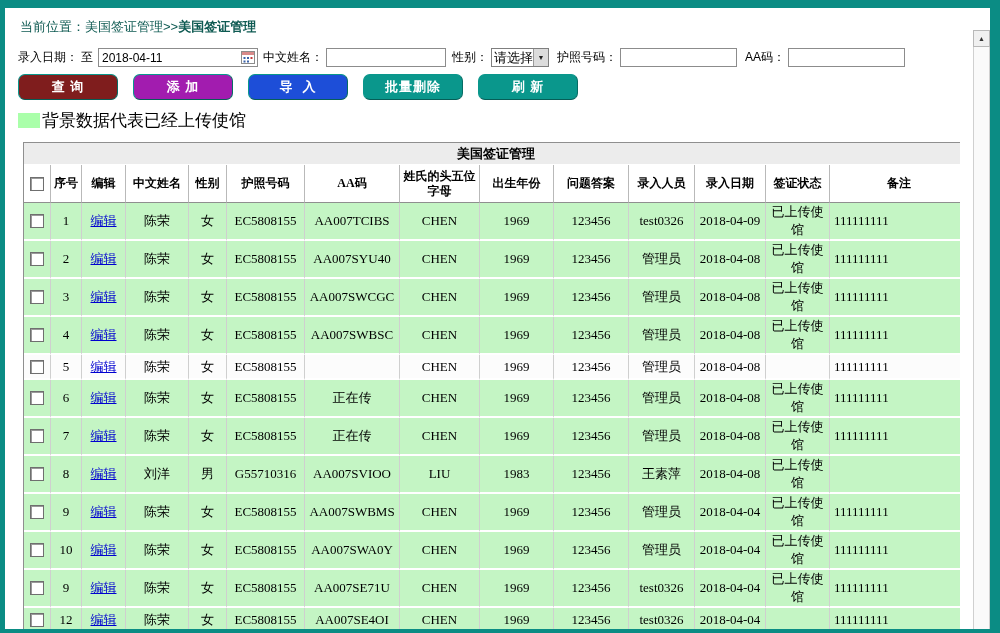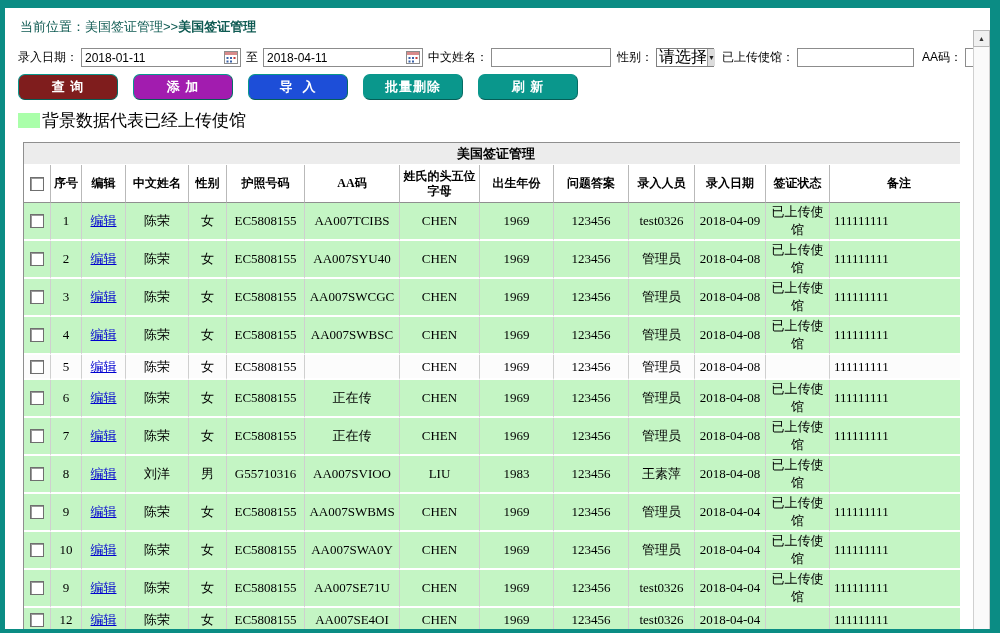--- a/index.html
+++ b/index.html
@@ -17,21 +17,21 @@
   .filter-row label { margin-right:3px; }
   input.txt { height:19px; border:1px solid #8c8c8c; font-size:12px; padding:0 3px; background:#fff; font-family:"Liberation Sans",sans-serif; }
   .date-wrap { position:relative; display:inline-block; margin-right:5px; }
   .date-wrap input { width:160px; padding-right:20px; }
   .cal-ico { position:absolute; right:3px; top:3px; width:14px; height:13px; cursor:pointer; }
   .to-label { margin:0 5px 0 0; }
   .name-input { width:120px; margin-right:6px; }
   .pass-input { width:117px; margin-right:8px; }
   .aa-input { width:117px; }
   .select { display:inline-flex; align-items:center; width:58px; height:19px; border:1px solid #7f7f7f; background:#fff; margin-right:8px; cursor:pointer; }
-  .select .sel-txt { flex:1; font-size:16px; padding-left:2px; }
+  .select .sel-txt { flex:1; font-size:13px; padding-left:2px; }
   .select .sel-btn { width:16px; height:17px; background:#dcdcdc; border-left:1px solid #9a9a9a; font-size:7px; color:#222; display:flex; align-items:center; justify-content:center; }
 
   
   .btn-row { display:flex; margin:2px 0 9px 0; }
   .btn { width:100px; height:26px; margin-right:15px; background:#0a978c; color:#fff; font-weight:bold; font-size:13px; letter-spacing:1px; border:1px solid #0a978c; border-right-color:#076c64; border-bottom-color:#065e57; border-radius:7px; cursor:pointer; font-family:"Liberation Sans",sans-serif; }
 
   
   .legend { display:flex; align-items:center; font-size:17px; color:#000; margin-bottom:10px; }
   .legend .swatch { width:22px; height:15px; margin-right:2px; display:inline-block; }
 
@@ -66,53 +66,41 @@
 <body>
 
 <div class="app" style="background: rgb(11, 140, 132);">
   <div class="page">
     <div class="content">
 
       <div class="breadcrumb"><span>当前位置：</span><span>美国签证管理&gt;&gt;</span><span class="cur">美国签证管理</span></div>
 
       <div class="filter-row">
         <label>录入日期：</label>
-        <span class="date-wrap">
-          <input class="txt" value="2018-01-11" style="">
-          <svg class="cal-ico" viewBox="0 0 14 13">
-            <rect x="0.5" y="0.5" width="13" height="12" fill="#ffffff" stroke="#8c8c8c"></rect>
-            <rect x="1" y="1" width="12" height="3" fill="#d88a8a"></rect>
-            <rect x="2.5" y="6" width="2" height="2" fill="#3b62a8"></rect>
-              <rect x="6" y="6" width="2" height="2" fill="#3b62a8"></rect>
-              <rect x="9.5" y="6" width="2" height="2" fill="#c33b3b"></rect>
-            <rect x="2.5" y="9.5" width="2" height="2" fill="#3b62a8"></rect>
-              <rect x="6" y="9.5" width="2" height="2" fill="#3b62a8"></rect>
-          </svg>
-        </span>
         <span class="to-label">至</span>
         <span class="date-wrap">
           <input class="txt" value="2018-04-11" style="">
           <svg class="cal-ico" viewBox="0 0 14 13">
             <rect x="0.5" y="0.5" width="13" height="12" fill="#ffffff" stroke="#8c8c8c"></rect>
             <rect x="1" y="1" width="12" height="3" fill="#d88a8a"></rect>
             <rect x="2.5" y="6" width="2" height="2" fill="#3b62a8"></rect>
               <rect x="6" y="6" width="2" height="2" fill="#3b62a8"></rect>
               <rect x="9.5" y="6" width="2" height="2" fill="#c33b3b"></rect>
             <rect x="2.5" y="9.5" width="2" height="2" fill="#3b62a8"></rect>
               <rect x="6" y="9.5" width="2" height="2" fill="#3b62a8"></rect>
           </svg>
         </span>
         <label>中文姓名：</label>
         <input class="txt name-input" value="" style="">
         <label>性别：</label>
         <span class="select">
           <span class="sel-txt">请选择</span>
           <span class="sel-btn">▼</span>
         </span>
-        <label>已上传使馆：</label>
+        <label>护照号码：</label>
         <input class="txt pass-input" value="" style="">
         <label>AA码：</label>
         <input class="txt aa-input" value="" style="">
       </div>
 
       <div class="btn-row">
         <button class="btn" style="background: #7f1d1d;">查 询</button>
         <button class="btn" style="background: #a21caf;">添 加</button>
         <button class="btn" style="background: #1d4ed8; font-family: Liberation Mono, monospace;">导 入</button>
         <button class="btn" style="background: rgb(10, 151, 140);">批量删除</button>

